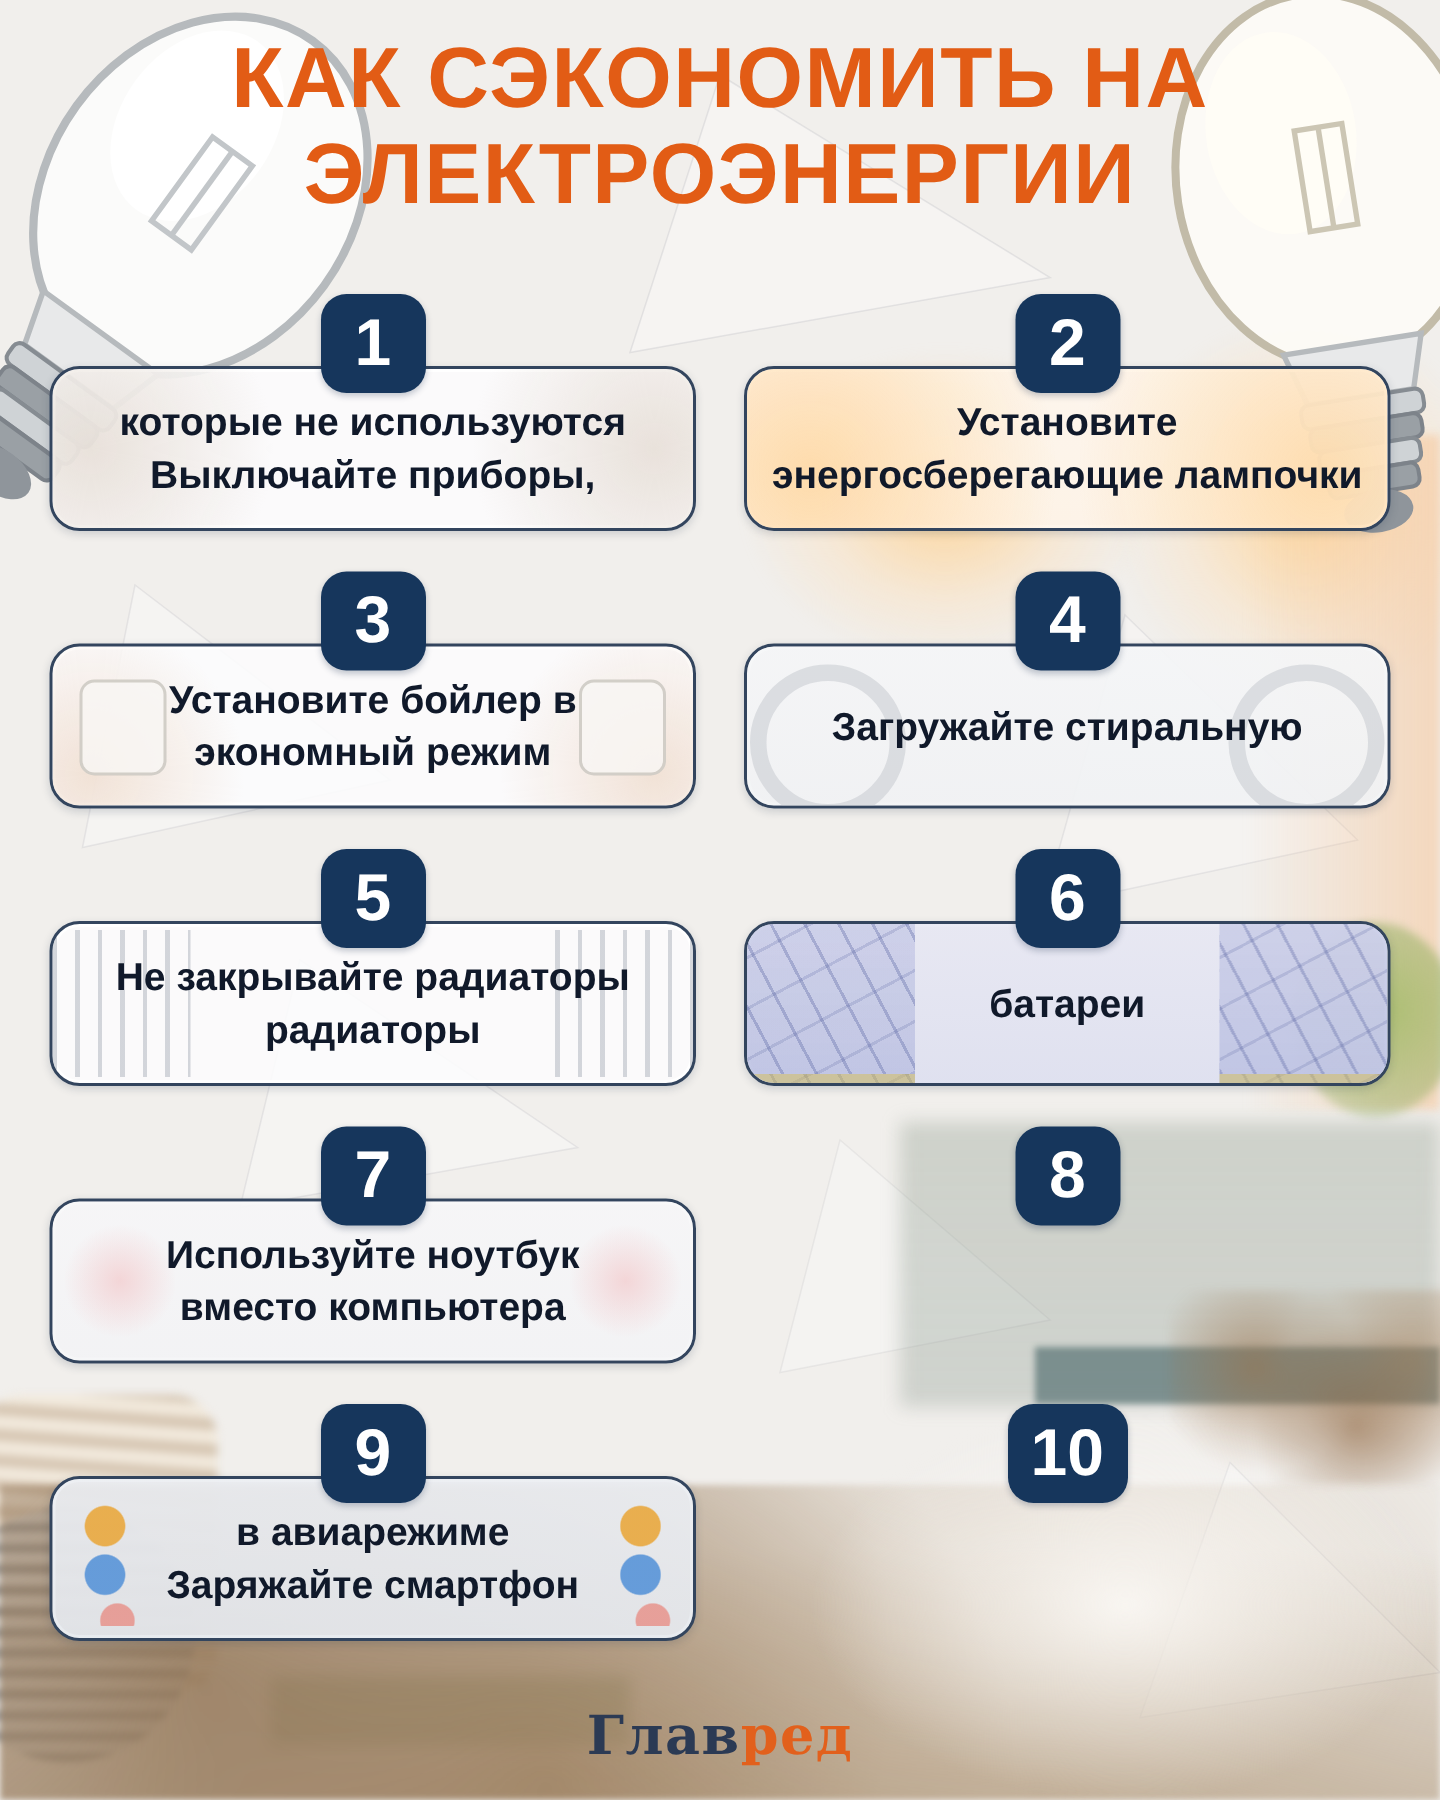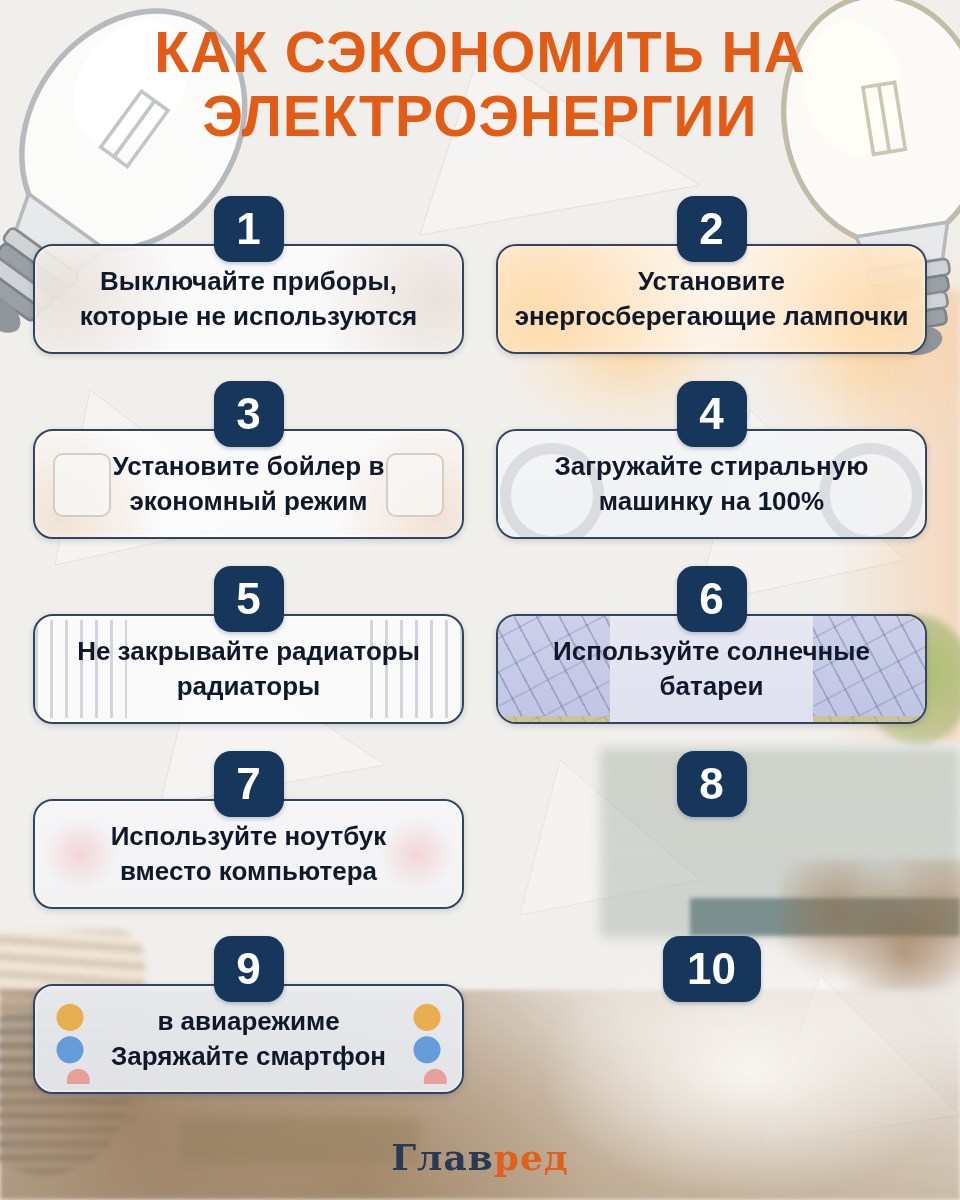--- a/index.html
+++ b/index.html
@@ -55,21 +55,21 @@
     position:relative;z-index:5;margin:48px 33px 0;
     display:grid;grid-template-columns:1fr 1fr;column-gap:32px;row-gap:31px;
   }
   .cell{position:relative;height:154px;}
   .badge{
     position:relative;z-index:3;width:70px;height:66px;margin:0 auto;
     background:var(--badge-navy,#16365c);border-radius:17px;
     display:flex;align-items:center;justify-content:center;
     box-shadow:0 2px 4px rgba(20,40,70,.25);
   }
-  .cell-10 .badge{width:98px;}
+  .cell-10 .badge{width:80px;}
   .badge-num{color:#ffffff;font-size:44px;font-weight:700;line-height:1;}
   .card{
     position:relative;z-index:2;margin-top:-18px;height:106px;
     border:2px solid #33455e;border-radius:20px;
     background:rgba(252,252,253,.88);
     box-shadow:inset 0 0 0 2px rgba(255,255,255,.9),0 2px 6px rgba(40,55,80,.18);
     display:flex;align-items:center;justify-content:center;overflow:hidden;
   }
   .card-bg{position:absolute;inset:0;border-radius:17px;overflow:hidden;}
   .card-bg i{position:absolute;display:block;}
@@ -186,22 +186,22 @@
     <div class="cell cell-1">
       <div class="badge">
           <span class="badge-num">1</span>
         </div>
       <div class="card">
         <div class="card-bg">
             <i class="e1"></i>
             <i class="e2"></i>
           </div>
         <div class="card-text">
+          <span class="ln">которые не используются</span>
           <span class="ln">Выключайте приборы,</span>
-          <span class="ln">которые не используются</span>
         </div>
       </div>
     </div>
 
     <div class="cell cell-2">
       <div class="badge">
           <span class="badge-num">2</span>
         </div>
       <div class="card">
         <div class="card-bg">
@@ -235,21 +235,20 @@
       <div class="badge">
           <span class="badge-num">4</span>
         </div>
       <div class="card">
         <div class="card-bg">
             <i class="e1"></i>
             <i class="e2"></i>
           </div>
         <div class="card-text">
           <span class="ln">Загружайте стиральную</span>
-          <span class="ln">машинку на 100%</span>
         </div>
       </div>
     </div>
 
     <div class="cell cell-5">
       <div class="badge">
           <span class="badge-num">5</span>
         </div>
       <div class="card">
         <div class="card-bg">
@@ -266,21 +265,20 @@
     <div class="cell cell-6">
       <div class="badge">
           <span class="badge-num">6</span>
         </div>
       <div class="card">
         <div class="card-bg">
             <i class="e1"></i>
             <i class="e2"></i>
           </div>
         <div class="card-text">
-          <span class="ln">Используйте солнечные</span>
           <span class="ln">батареи</span>
         </div>
       </div>
     </div>
 
     <div class="cell cell-7">
       <div class="badge">
           <span class="badge-num">7</span>
         </div>
       <div class="card">

